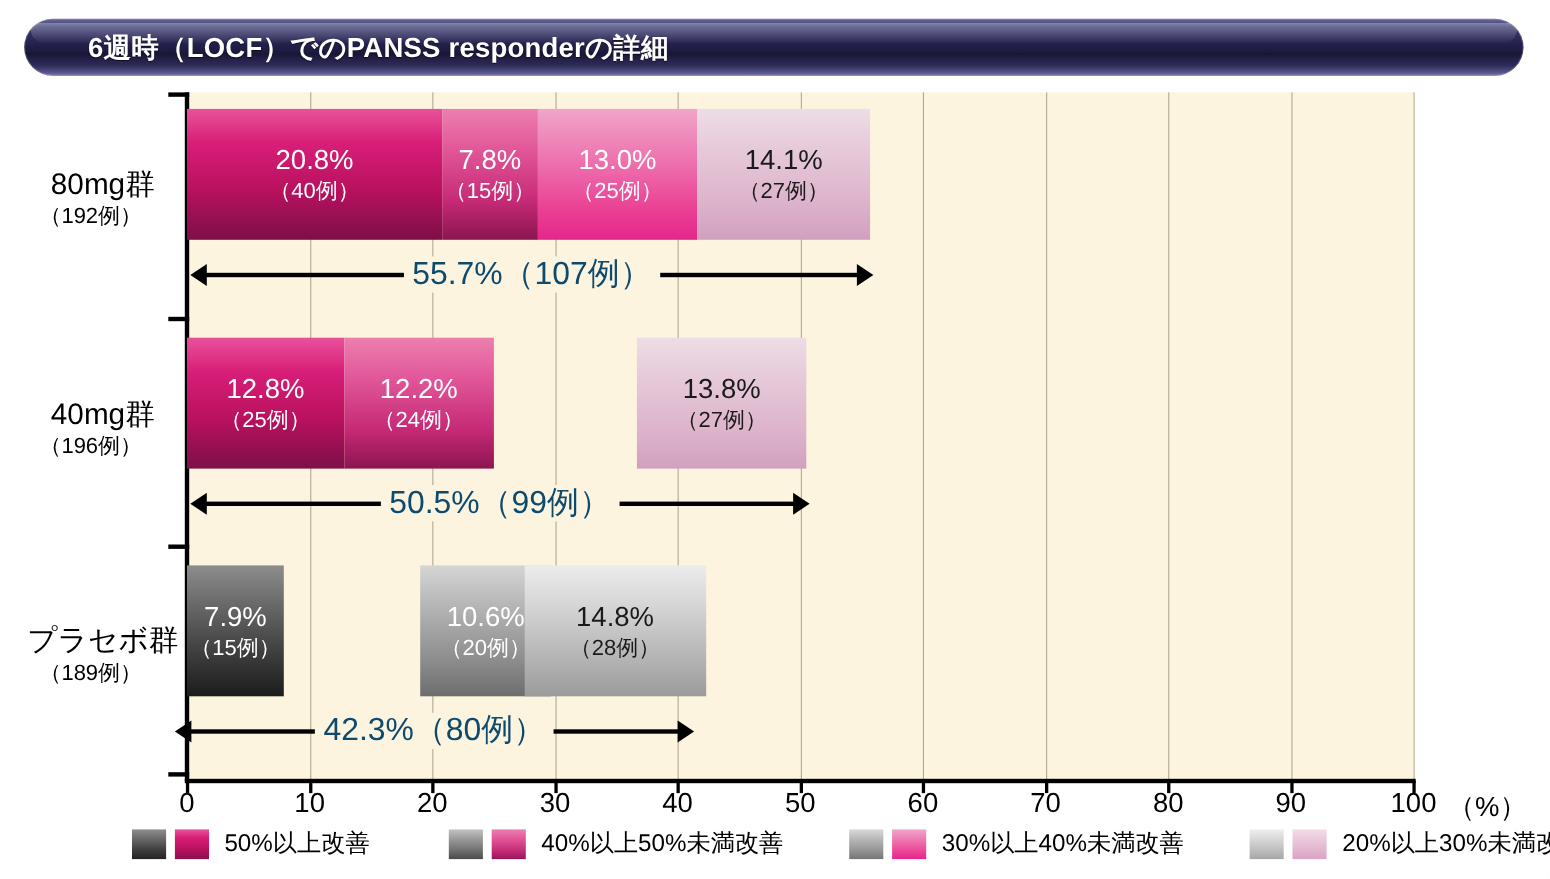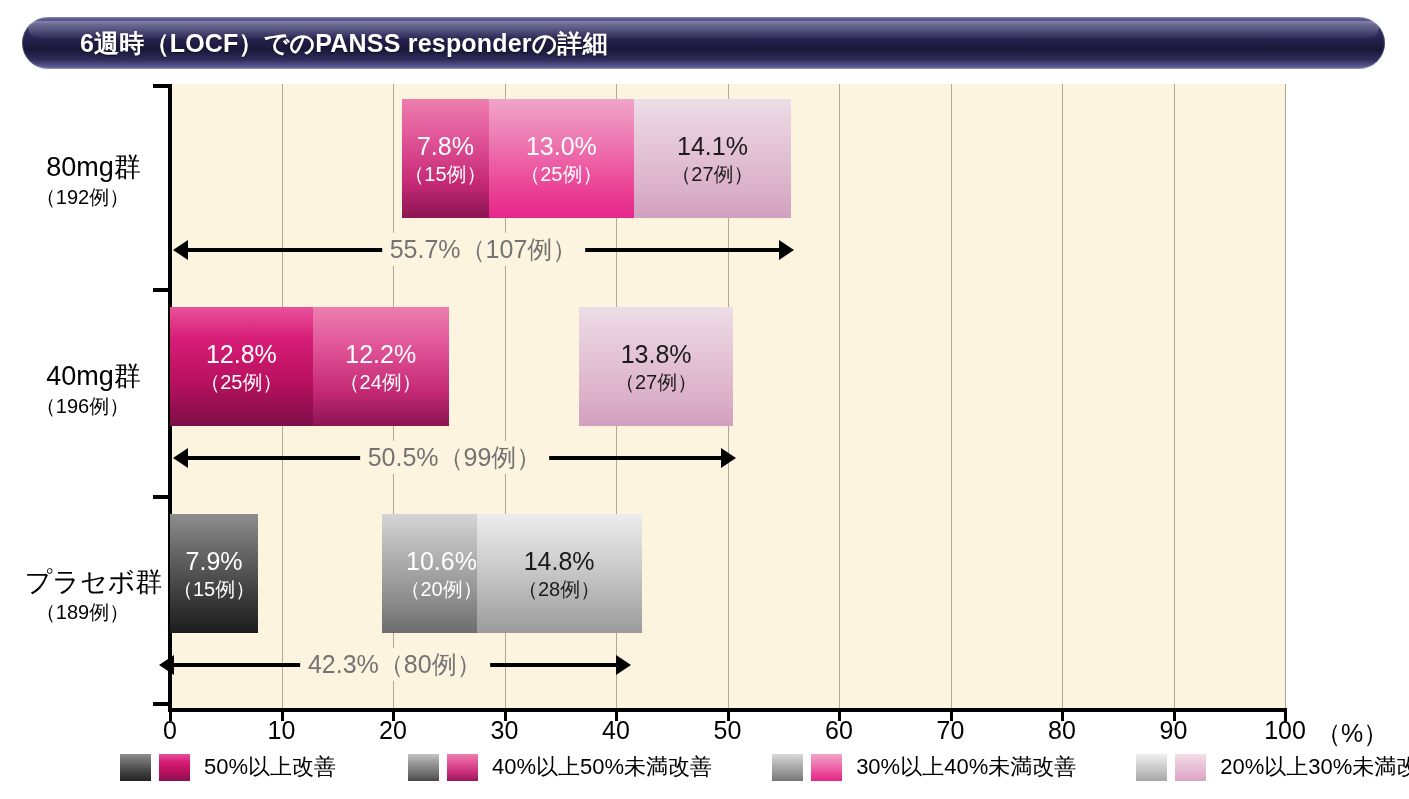--- a/index.html
+++ b/index.html
@@ -131,21 +131,21 @@
     height:4px; background:#000;
   }
   .arrow-head { position:absolute; top:3px; width:0; height:0; }
   .arrow-head.left  { left:0;  border-top:10px solid transparent; border-bottom:10px solid transparent; border-right:15px solid #000; }
   .arrow-head.right { right:0; border-top:10px solid transparent; border-bottom:10px solid transparent; border-left:15px solid #000; }
   .arrow-label {
     position:absolute; top:-4px; left:50%;
     transform:translateX(-50%);
     background:#fdf4e0;
     padding:0 8px;
-    font-size:25px; line-height:33px; color:#737373;
+    font-size:29px; line-height:33px; color:#0c4a6e;
     white-space:nowrap;
   }
 
   
   #legend {
     position:absolute;
     left:120px; top:750px;
     width:1215px; height:34px;
     display:flex;
     align-items:center;
@@ -217,20 +217,24 @@
 <div class="cat-label" style="top:360px;">
   <div class="cat-name">40mg群</div>
   <div class="cat-n">（196例）</div>
 </div>
 <div class="cat-label" style="top:566px;">
   <div class="cat-name">プラセボ群</div>
   <div class="cat-n">（189例）</div>
 </div>
 
 <div class="bar-row" id="bar-80mg" style="top: 99px; left: 170px; width: 621.055px;">
+    <div class="seg pk1" style="left: 0px; width: 231.92px;">
+      <div class="seg-pct">20.8%</div>
+      <div class="seg-n">（40例）</div>
+    </div>
     <div class="seg pk2" style="left: 231.92px; width: 86.97px;">
       <div class="seg-pct">7.8%</div>
       <div class="seg-n">（15例）</div>
     </div>
     <div class="seg pk3" style="left: 318.89px; width: 144.95px;">
       <div class="seg-pct">13.0%</div>
       <div class="seg-n">（25例）</div>
     </div>
     <div class="seg pk4" style="left: 463.84px; width: 157.215px;">
       <div class="seg-pct">14.1%</div>

